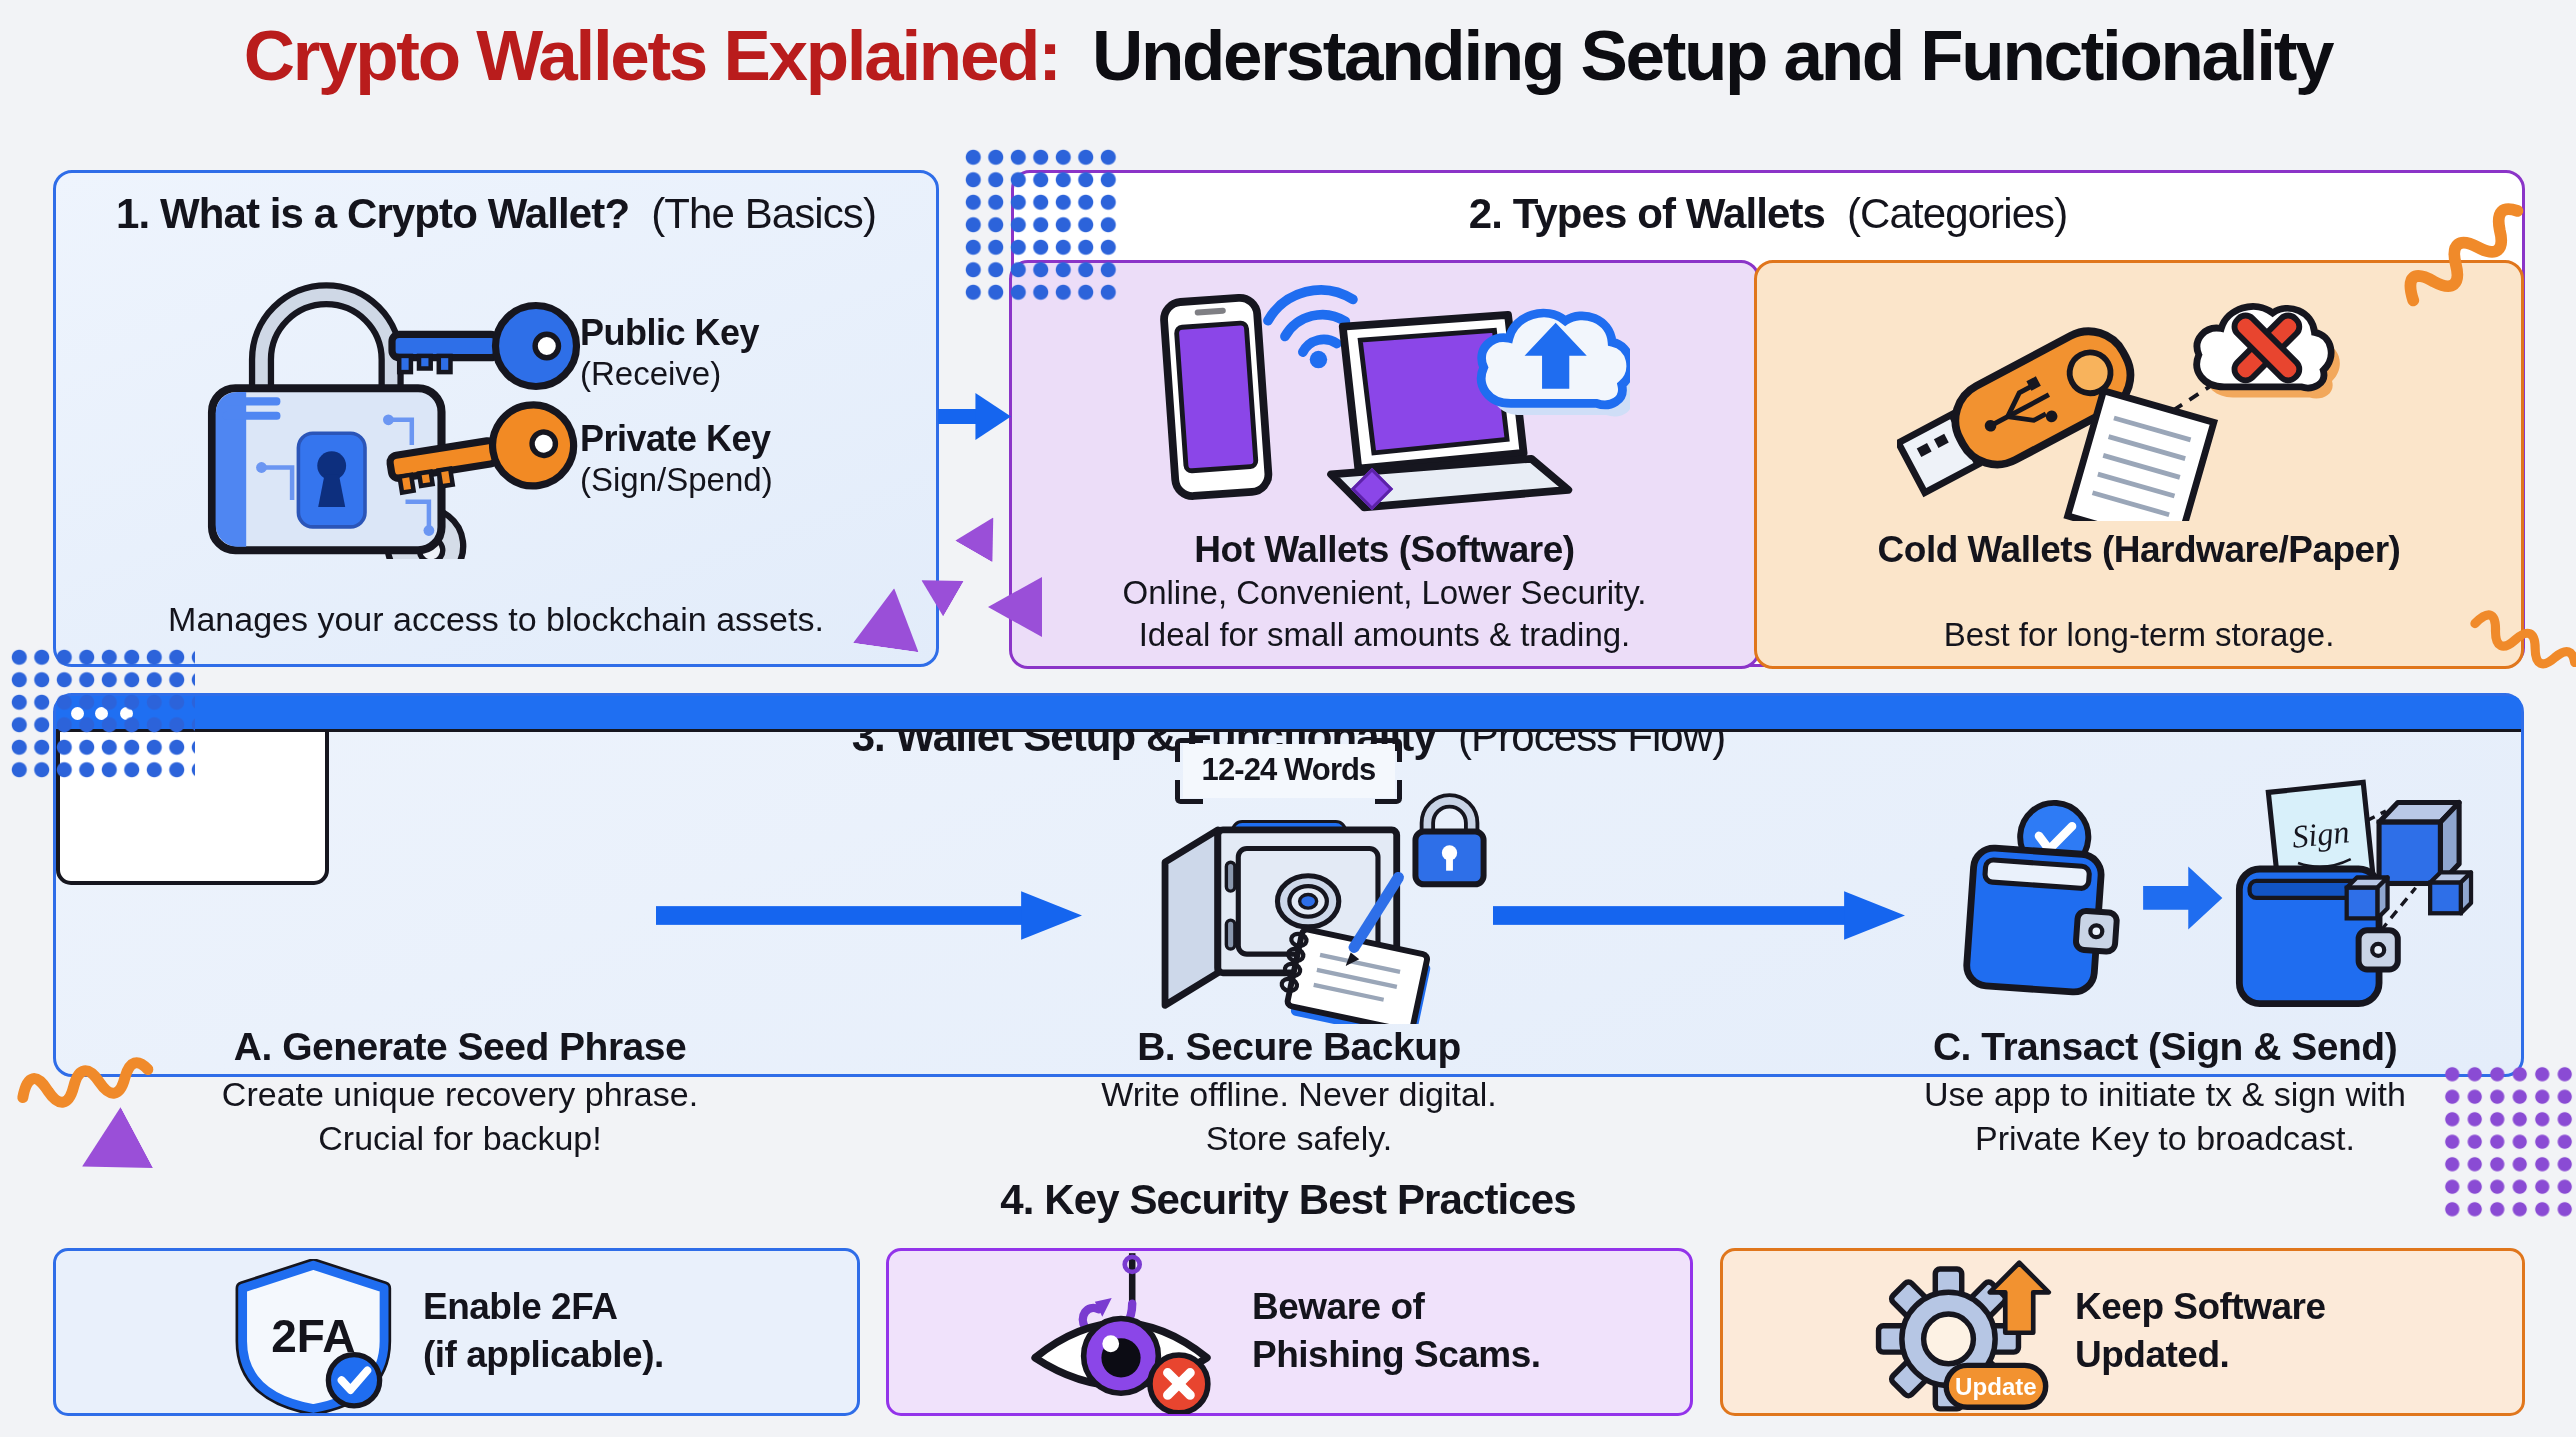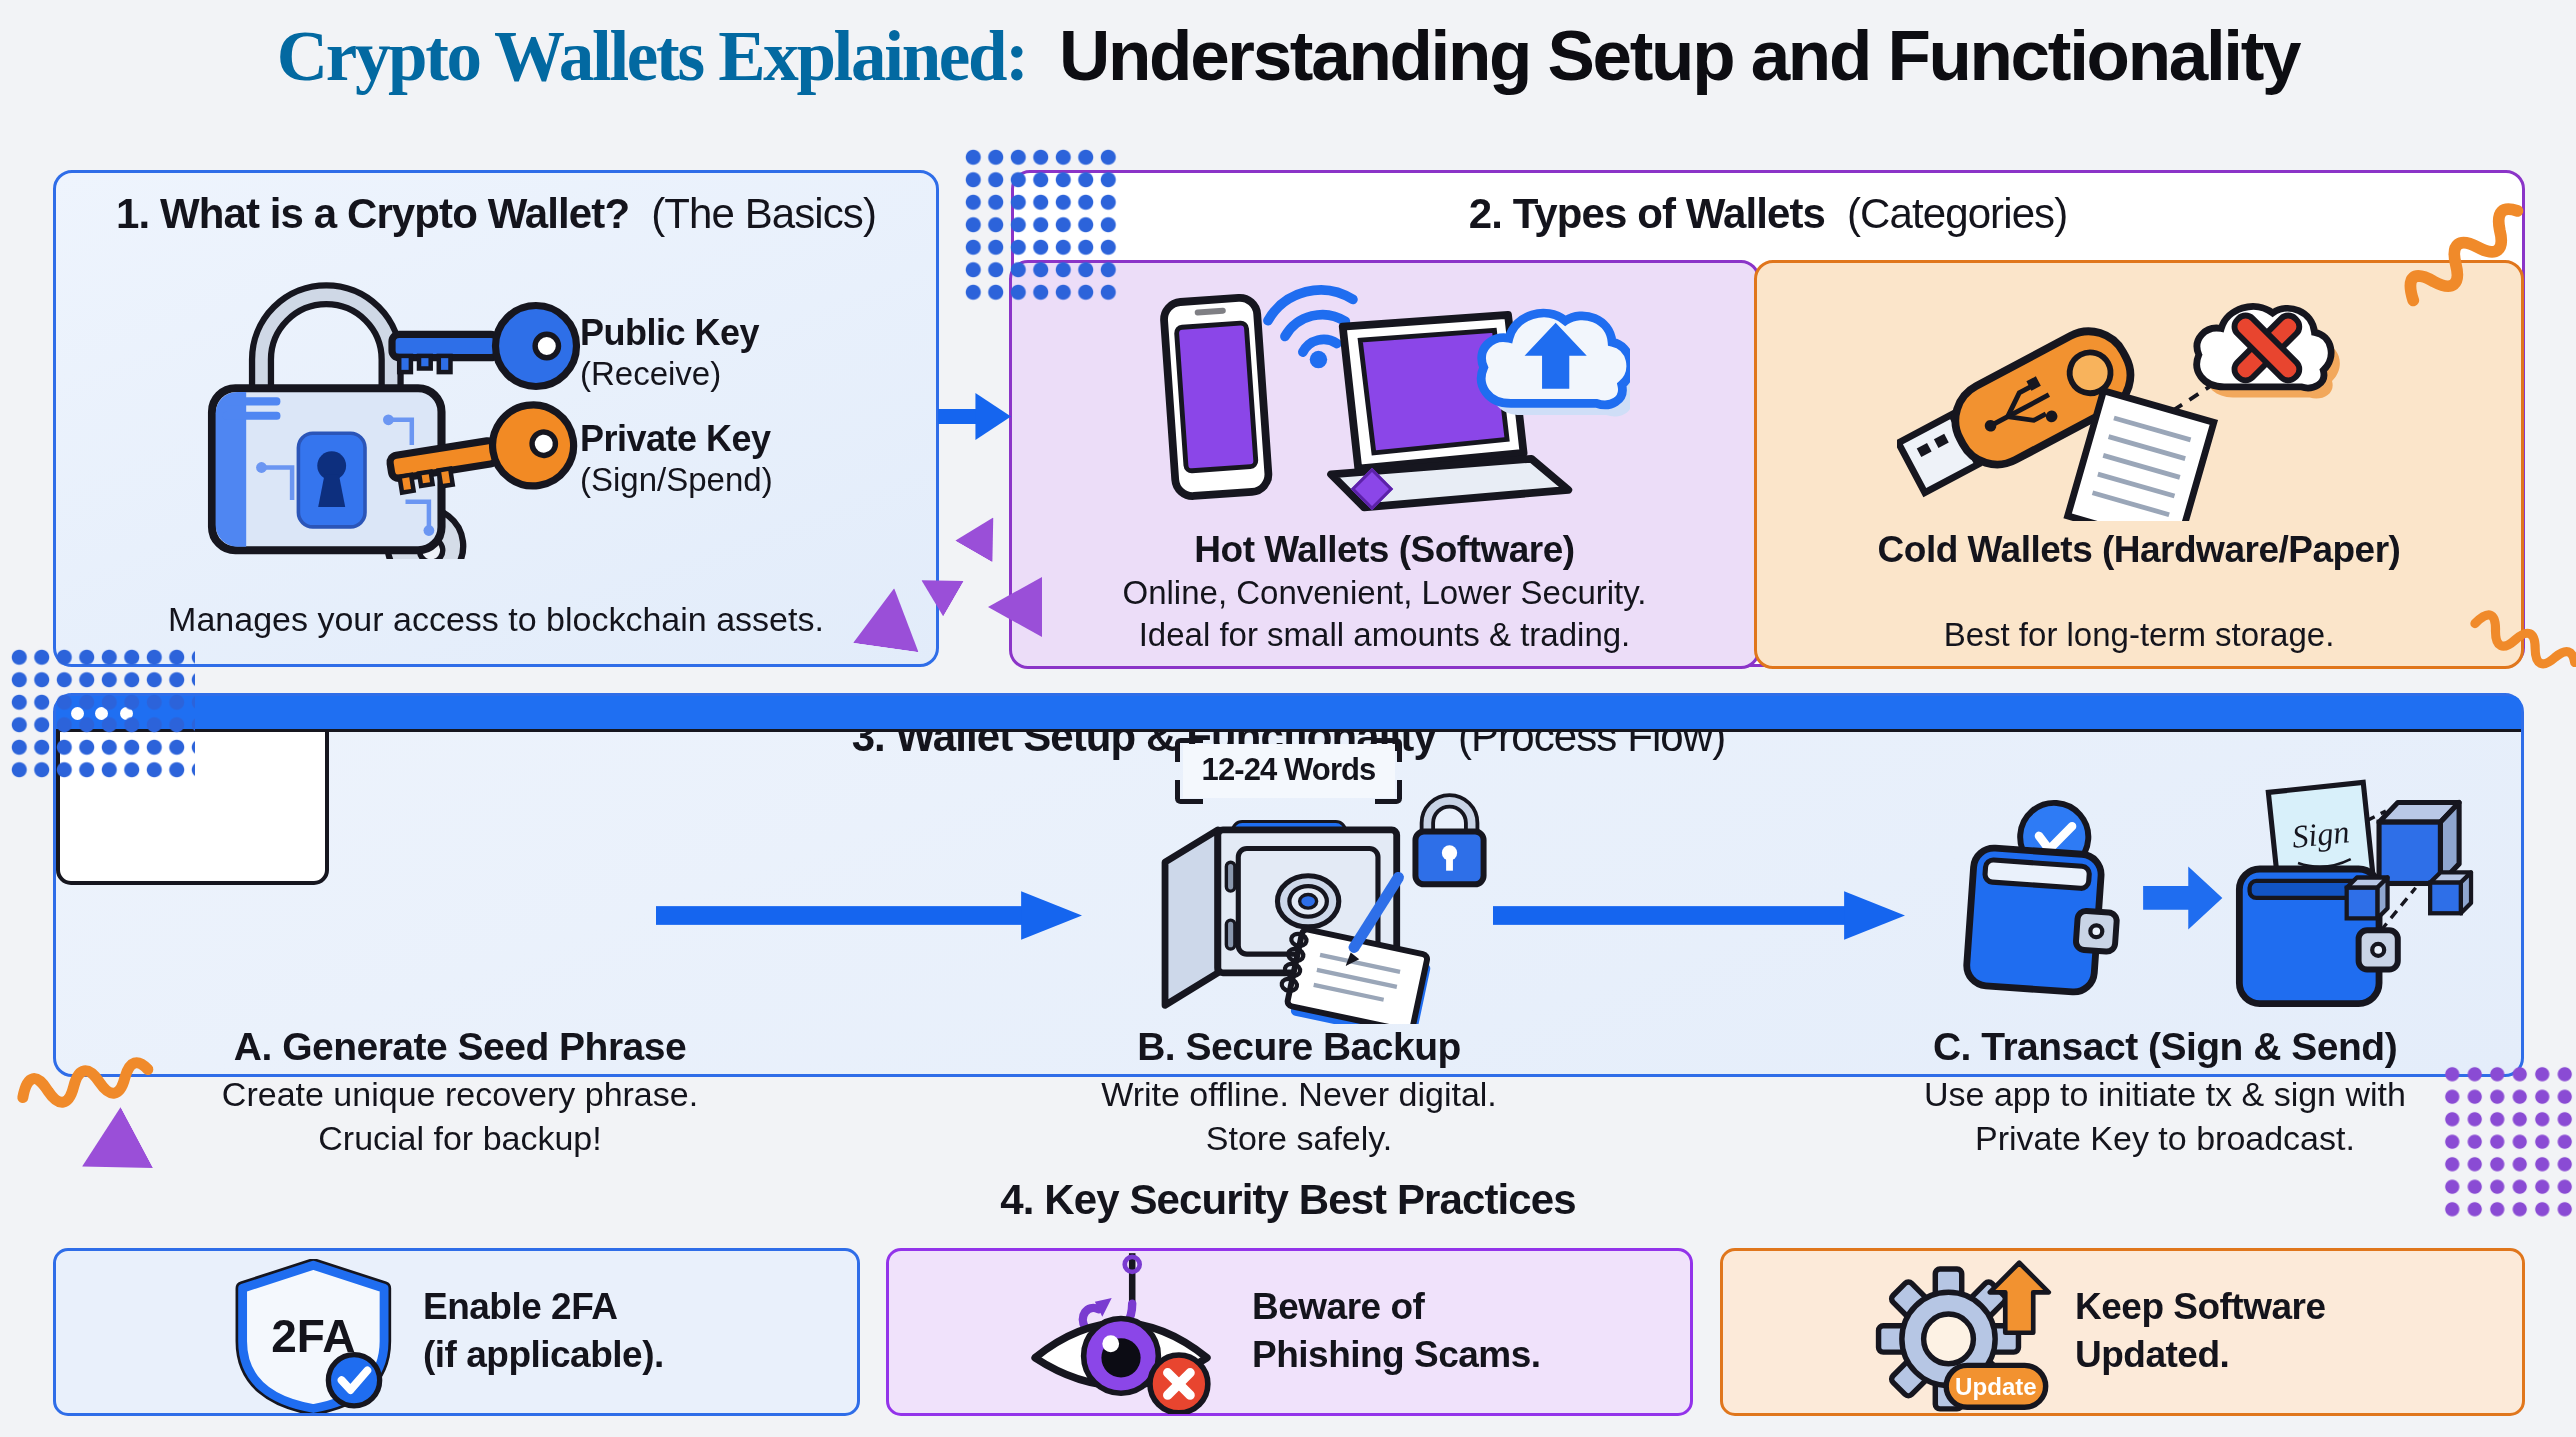--- a/index.html
+++ b/index.html
@@ -1,21 +1,21 @@
 <!DOCTYPE html>
 <html style="font-size:15px"><head>
 <meta charset="utf-8">
 <style>
   html,body{margin:0;padding:0;background:#e9e9ee;}
   #canvas{position:relative;width:2576px;height:1438px;background:#f2f3f6;overflow:hidden;
           font-family:"Liberation Sans","DejaVu Sans",sans-serif;color:#14141c;}
   .abs{position:absolute;}
   
   .page-title{left:0;top:15px;width:100%;text-align:center;font-size:71px;font-weight:700;letter-spacing:-2.3px;white-space:nowrap;}
-  .t-blue{color:#0369a1;font-family:Liberation Serif, serif;}
+  .t-blue{color:#b91c1c;}
   .t-dark{color:#0d0d12;}
   
   .frame{position:absolute;border-radius:19px;box-sizing:border-box;}
   #sec1{left:53px;top:170px;width:886px;height:497px;border:3.7px solid #2f6de8;background:linear-gradient(160deg,#eef4fd 0%,#e2ecfa 100%);}
   #sec2{left:1011px;top:170px;width:1514px;height:497px;border:3.7px solid #8b34c8;background:#ffffff;}
   #hotPanel{left:1009px;top:260px;width:751px;height:409px;border:3.7px solid #8b34c8;background:#ecddf8;}
   #coldPanel{left:1754px;top:260px;width:770px;height:409px;border:3.7px solid #e0761c;background:#fbe5ca;}
   #sec3{left:53px;top:693px;width:2471px;height:384px;border:3.7px solid #2f6de8;background:linear-gradient(160deg,#edf3fc 0%,#e4edfa 100%);}
   .tip-box{top:1248px;height:168px;border-radius:15px;}
   #tip1{left:53px;width:807px;border:3.7px solid #2f6de8;background:#e9f0fb;}

